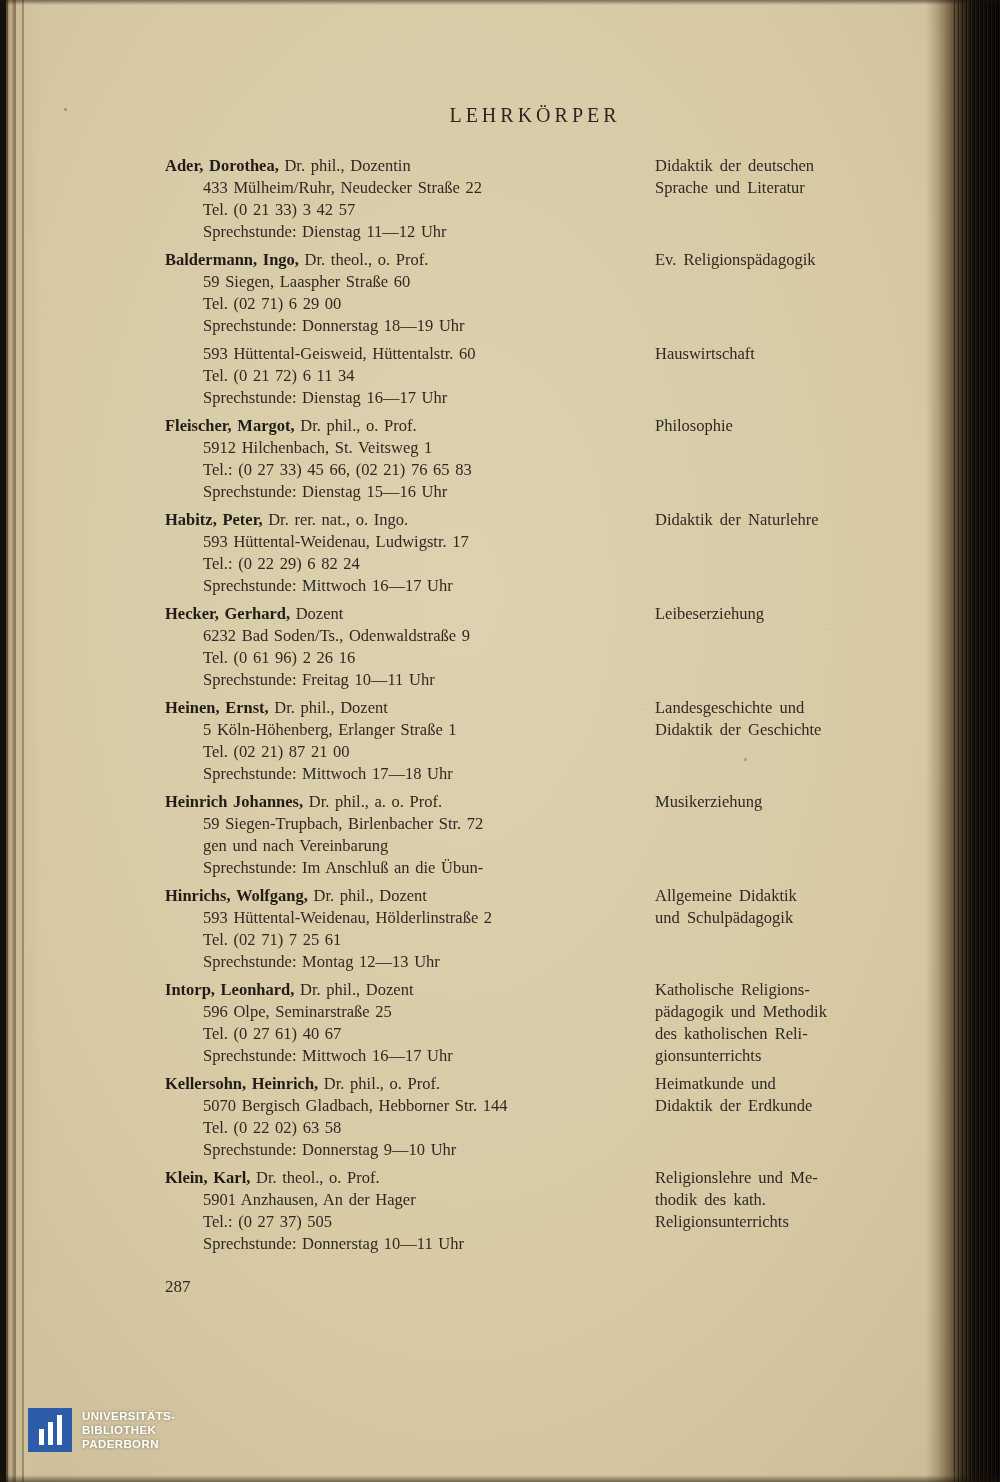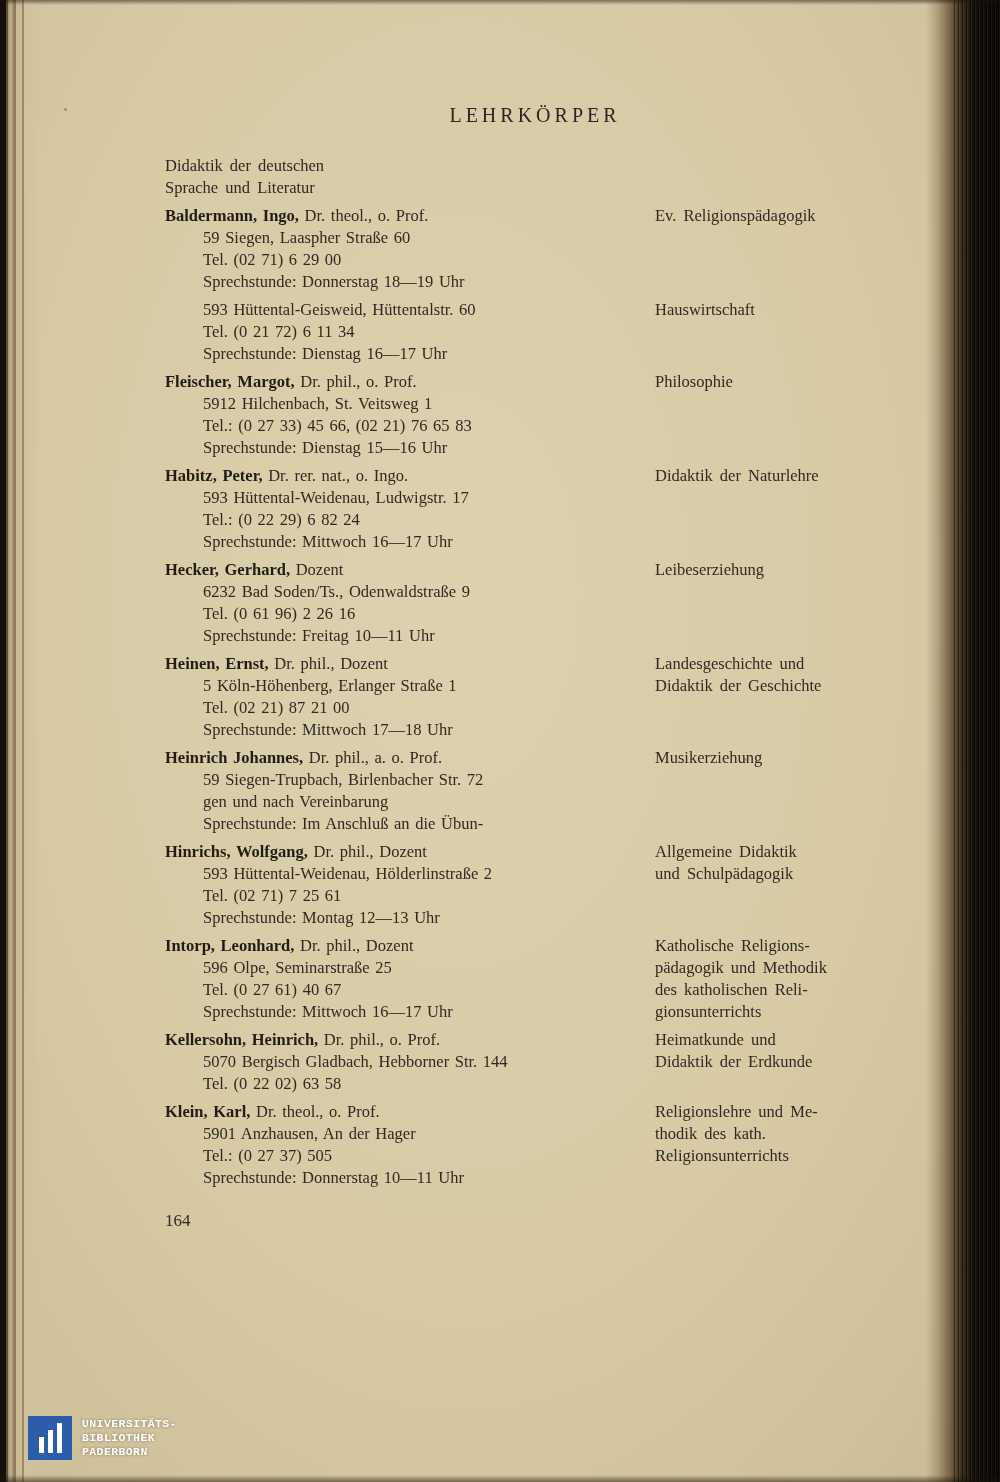--- a/index.html
+++ b/index.html
@@ -80,23 +80,23 @@
   }
   .entry-left { flex:0 0 490px; width:490px; }
   .entry-right { flex:1; word-spacing:3px; }
   .head .name { font-weight:700; color:#211d16; }
   .detail { padding-left:38px; }
   .subject-line { }
   .page-number { font-size:17px; margin-top:22px; }
 
   
   .watermark {
-    position:absolute; left:28px; bottom:22px;
+    position:absolute; left:28px; bottom:30px;
     display:flex; align-items:center; gap:10px;
-    font-family:Liberation Mono, monospace;
+    font-family:Liberation Sans, sans-serif;
   }
   .logo {
     width:44px; height:44px;
     background:#2d5ca8;
     display:flex; align-items:flex-end; justify-content:center;
     gap:4px; padding:7px 8px; box-sizing:border-box;
   }
   .logo .bar { width:5px; background:#ffffff; }
   .logo .bar.b1 { height:16px; }
   .logo .bar.b2 { height:23px; }
@@ -116,20 +116,26 @@
   <div class="top-edge"></div>
   <div class="bottom-edge"></div>
   <div class="specks"></div>
 
   <div class="content">
     <h1 class="title">LEHRKÖRPER</h1>
 
     <div class="entries">
 
       <div class="entry">
+        <div class="entry-left">
+          <div class="head"><span class="name">Ader, Dorothea,</span><span> Dr. phil., Dozentin</span></div>
+          <div class="detail">433 Mülheim/Ruhr, Neudecker Straße 22</div>
+          <div class="detail">Tel. (0 21 33) 3 42 57</div>
+          <div class="detail">Sprechstunde: Dienstag 11—12 Uhr</div>
+        </div>
         <div class="entry-right">
           <div class="subject-line">Didaktik der deutschen</div>
           <div class="subject-line">Sprache und Literatur</div>
         </div>
       </div>
 
       <div class="entry">
         <div class="entry-left">
           <div class="head"><span class="name">Baldermann, Ingo,</span><span> Dr. theol., o. Prof.</span></div>
           <div class="detail">59 Siegen, Laaspher Straße 60</div>
@@ -239,20 +245,21 @@
           <div class="subject-line">des katholischen Reli-</div>
           <div class="subject-line">gionsunterrichts</div>
         </div>
       </div>
 
       <div class="entry">
         <div class="entry-left">
           <div class="head"><span class="name">Kellersohn, Heinrich,</span><span> Dr. phil., o. Prof.</span></div>
           <div class="detail">5070 Bergisch Gladbach, Hebborner Str. 144</div>
           <div class="detail">Tel. (0 22 02) 63 58</div>
+          <div class="detail">Sprechstunde: Donnerstag 9—10 Uhr</div>
         </div>
         <div class="entry-right">
           <div class="subject-line">Heimatkunde und</div>
           <div class="subject-line">Didaktik der Erdkunde</div>
         </div>
       </div>
 
       <div class="entry">
         <div class="entry-left">
           <div class="head"><span class="name">Klein, Karl,</span><span> Dr. theol., o. Prof.</span></div>
@@ -262,21 +269,21 @@
         </div>
         <div class="entry-right">
           <div class="subject-line">Religionslehre und Me-</div>
           <div class="subject-line">thodik des kath.</div>
           <div class="subject-line">Religionsunterrichts</div>
         </div>
       </div>
 
     </div>
 
-    <div class="page-number">164</div>
+    <div class="page-number">287</div>
   </div>
 
   <div class="watermark">
     <div class="logo">
       <span class="bar b1"></span>
       <span class="bar b2"></span>
       <span class="bar b3"></span>
     </div>
     <div class="wm-text">
       <div>UNIVERSITÄTS-</div>

